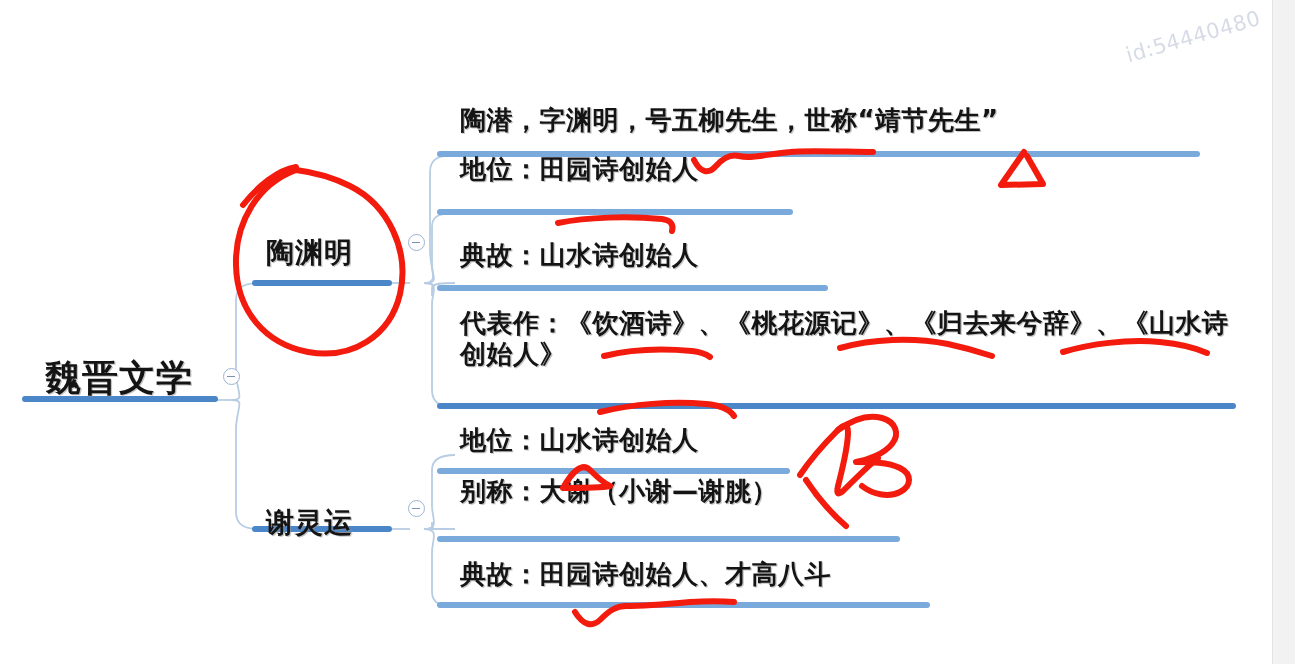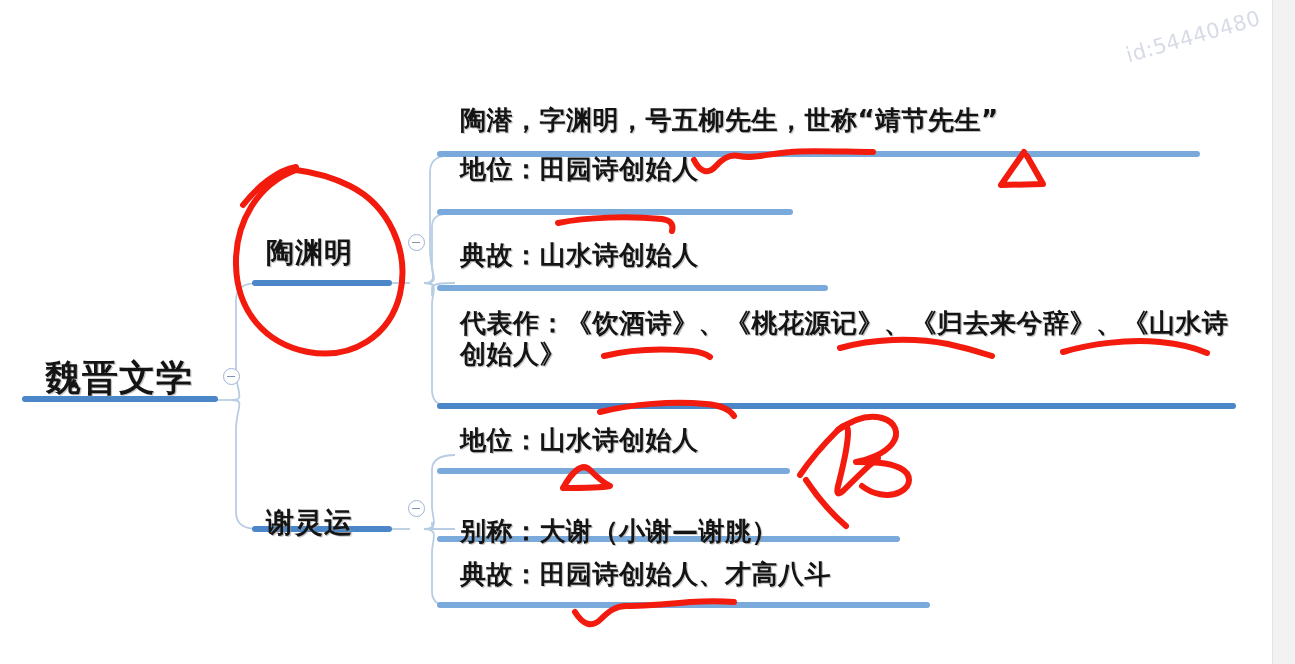--- a/index.html
+++ b/index.html
@@ -159,21 +159,21 @@
   <div class="node leaf" style="left:460px; top:105px;">陶潜，字渊明，号五柳先生，世称“靖节先生”</div>
 
   <div class="node leaf" style="left:460px; top:154px;">地位：田园诗创始人</div>
 
   <div class="node leaf" style="left:460px; top:240px;">典故：山水诗创始人</div>
 
   <div class="node leaf wrap" style="left:460px; top:308px;">代表作：《饮酒诗》、《桃花源记》、《归去来兮辞》、《山水诗创始人》</div>
 
   <div class="node leaf" style="left:460px; top:425px;">地位：山水诗创始人</div>
 
-  <div class="node leaf" style="left:460px; top:516px;">别称：大谢（小谢—谢朓）</div>
+  <div class="node leaf" style="left:460px; top:476px;">别称：大谢（小谢—谢朓）</div>
 
   <div class="node leaf" style="left:460px; top:559px;">典故：田园诗创始人、才高八斗</div>
 
   <div class="toggle" style="left:223px; top:368px;"></div>
   <div class="toggle" style="left:408px; top:234px;"></div>
   <div class="toggle" style="left:408px; top:500px;"></div>
 
   <svg id="ink" viewBox="0 0 1295 664" xmlns="http://www.w3.org/2000/svg">
     <g fill="none" stroke="#f21b0d" stroke-width="6" stroke-linecap="round" stroke-linejoin="round">
 

